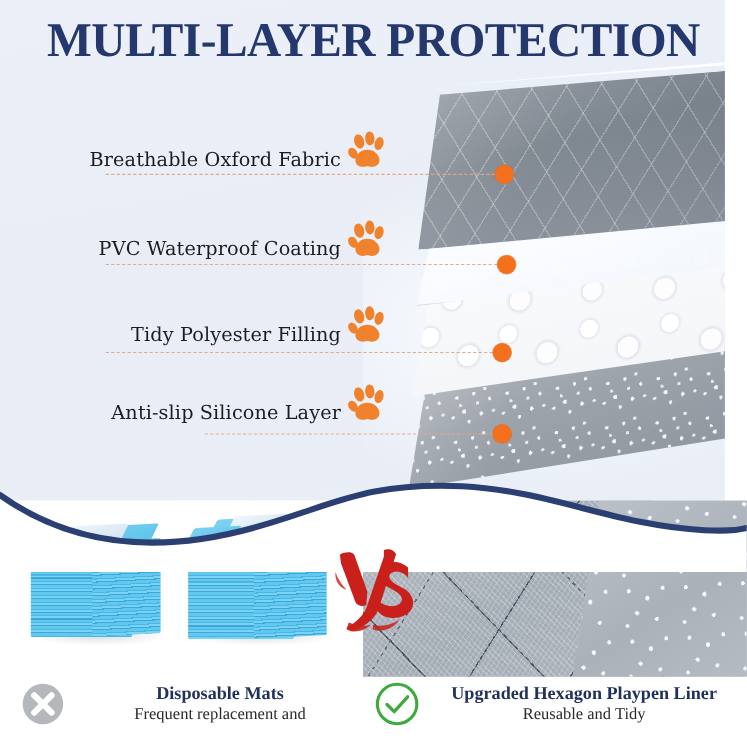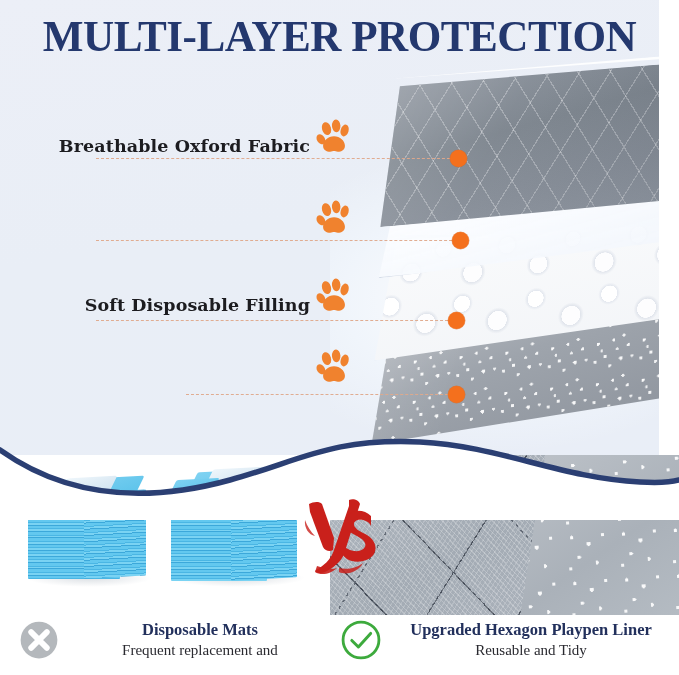--- a/index.html
+++ b/index.html
@@ -75,21 +75,20 @@
     display: flex;
     align-items: center;
     justify-content: flex-end;
   }
   .feature-label {
     font-family: "DejaVu Serif", "Liberation Serif", serif;
     font-size: 17.5px;
     color: #1c1c20;
     white-space: nowrap;
     letter-spacing: 0.1px;
-    font-weight: bold;
   }
   .paw-icon {
     position: absolute;
     width: 40px; height: 40px;
   }
 
   
   .connector {
     position: absolute;
     height: 0;
@@ -378,43 +377,49 @@
     <svg class="paw-icon" style="left:314px; top:118px;" viewBox="0 0 64 64">
       <g fill="#f0822e">
         <ellipse cx="20" cy="17" rx="7.2" ry="10.5" transform="rotate(-16 20 17)"></ellipse>
         <ellipse cx="35.5" cy="12.5" rx="6.8" ry="10.2" transform="rotate(-3 35.5 12.5)"></ellipse>
         <ellipse cx="49" cy="20" rx="6.4" ry="9.6" transform="rotate(16 49 20)"></ellipse>
         <ellipse cx="11" cy="34" rx="6.2" ry="8.6" transform="rotate(-34 11 34)"></ellipse>
         <path d="M32 29c9.6 0 17.5 7.2 17.5 15.2 0 6.6-5.4 9.6-11.4 9.6-2.6 0-4.3-.9-6.1-.9s-3.5.9-6.1.9c-6 0-11.4-3-11.4-9.6C14.5 36.2 22.4 29 32 29z"></path>
       </g>
     </svg>
 
+    <div class="feature" style="top:214px; height:26px;">
+      <span class="feature-label">PVC Waterproof Coating</span>
+    </div>
     <svg class="paw-icon" style="left:314px; top:199px;" viewBox="0 0 64 64">
       <g fill="#f0822e">
         <ellipse cx="20" cy="17" rx="7.2" ry="10.5" transform="rotate(-16 20 17)"></ellipse>
         <ellipse cx="35.5" cy="12.5" rx="6.8" ry="10.2" transform="rotate(-3 35.5 12.5)"></ellipse>
         <ellipse cx="49" cy="20" rx="6.4" ry="9.6" transform="rotate(16 49 20)"></ellipse>
         <ellipse cx="11" cy="34" rx="6.2" ry="8.6" transform="rotate(-34 11 34)"></ellipse>
         <path d="M32 29c9.6 0 17.5 7.2 17.5 15.2 0 6.6-5.4 9.6-11.4 9.6-2.6 0-4.3-.9-6.1-.9s-3.5.9-6.1.9c-6 0-11.4-3-11.4-9.6C14.5 36.2 22.4 29 32 29z"></path>
       </g>
     </svg>
 
     <div class="feature" style="top:292px; height:26px;">
-      <span class="feature-label">Soft Disposable Filling</span>
+      <span class="feature-label">Tidy Polyester Filling</span>
     </div>
     <svg class="paw-icon" style="left:314px; top:277px;" viewBox="0 0 64 64">
       <g fill="#f0822e">
         <ellipse cx="20" cy="17" rx="7.2" ry="10.5" transform="rotate(-16 20 17)"></ellipse>
         <ellipse cx="35.5" cy="12.5" rx="6.8" ry="10.2" transform="rotate(-3 35.5 12.5)"></ellipse>
         <ellipse cx="49" cy="20" rx="6.4" ry="9.6" transform="rotate(16 49 20)"></ellipse>
         <ellipse cx="11" cy="34" rx="6.2" ry="8.6" transform="rotate(-34 11 34)"></ellipse>
         <path d="M32 29c9.6 0 17.5 7.2 17.5 15.2 0 6.6-5.4 9.6-11.4 9.6-2.6 0-4.3-.9-6.1-.9s-3.5.9-6.1.9c-6 0-11.4-3-11.4-9.6C14.5 36.2 22.4 29 32 29z"></path>
       </g>
     </svg>
 
+    <div class="feature" style="top:363px; height:26px;">
+      <span class="feature-label">Anti-slip Silicone Layer</span>
+    </div>
     <svg class="paw-icon" style="left:314px; top:348px;" viewBox="0 0 64 64">
       <g fill="#f0822e">
         <ellipse cx="20" cy="17" rx="7.2" ry="10.5" transform="rotate(-16 20 17)"></ellipse>
         <ellipse cx="35.5" cy="12.5" rx="6.8" ry="10.2" transform="rotate(-3 35.5 12.5)"></ellipse>
         <ellipse cx="49" cy="20" rx="6.4" ry="9.6" transform="rotate(16 49 20)"></ellipse>
         <ellipse cx="11" cy="34" rx="6.2" ry="8.6" transform="rotate(-34 11 34)"></ellipse>
         <path d="M32 29c9.6 0 17.5 7.2 17.5 15.2 0 6.6-5.4 9.6-11.4 9.6-2.6 0-4.3-.9-6.1-.9s-3.5.9-6.1.9c-6 0-11.4-3-11.4-9.6C14.5 36.2 22.4 29 32 29z"></path>
       </g>
     </svg>
   </div>

